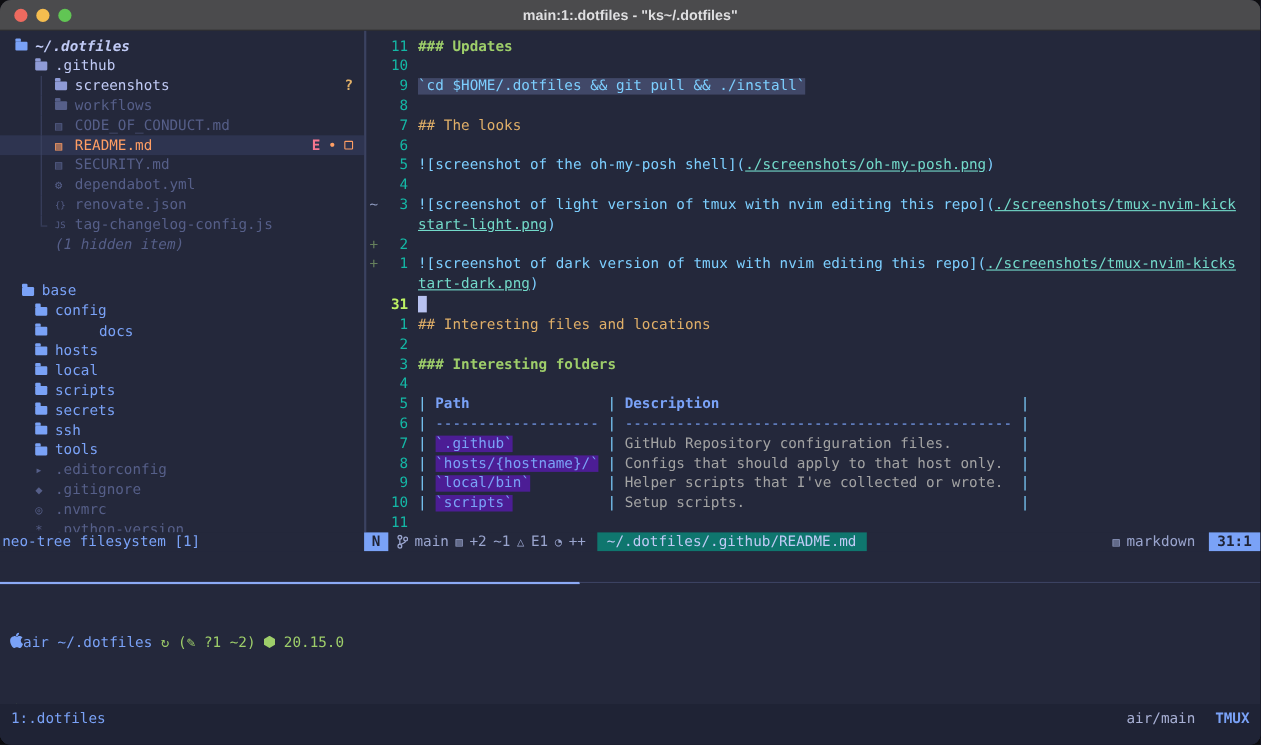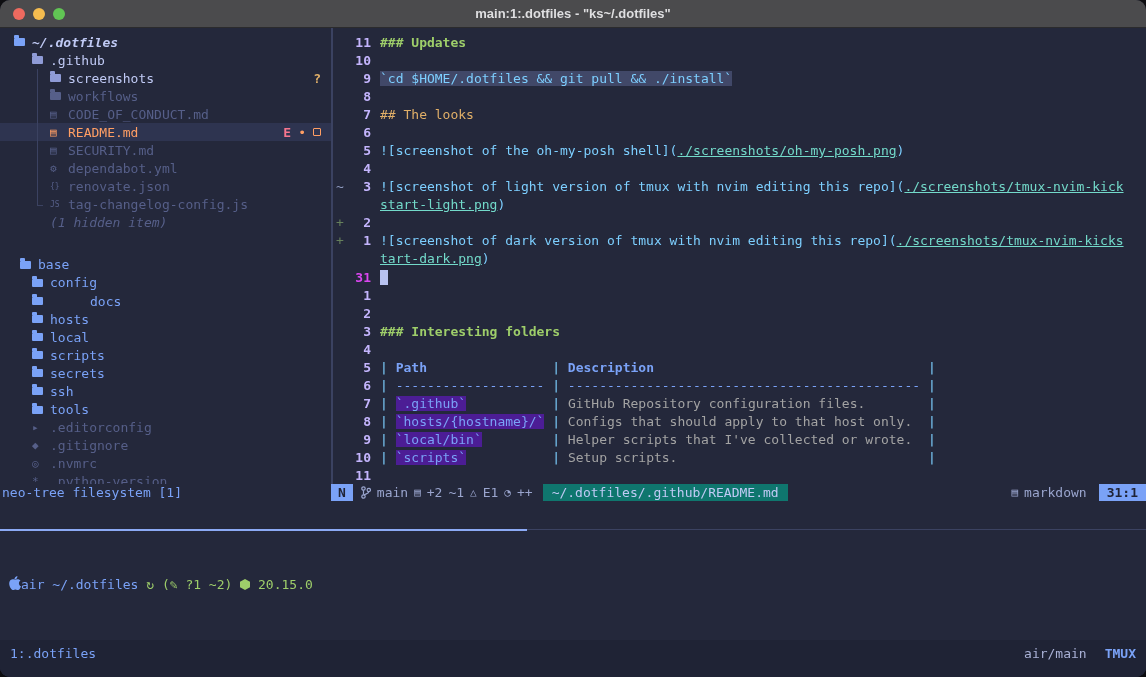--- a/index.html
+++ b/index.html
@@ -46,22 +46,22 @@
   .b-untracked { color:#e0af68; font-weight:bold; }
   .badge-square { width:8px; height:8px; border:1.5px solid #ff9e64; border-radius:1px; }
 
   .vsep { position:absolute; left:331px; top:0; width:2px; height:456px; background:#3b4261; }
 
   
   .editor { position:absolute; left:333px; top:0; right:0; height:456px; padding-top:5px; overflow:hidden; }
   .erow { height:18.08px; display:flex; align-items:center; white-space:pre; }
   .esign { width:12px; padding-left:3px; flex:none; }
   .esign.add { color:#66805c; } .esign.chg { color:#8f9bc0; }
-  .enum { width:26px; text-align:right; color:#c4b5fd; flex:none;font-weight:bold; }
-  .enum.cur { color:#d946ef; font-weight:bold; }
+  .enum { width:26px; text-align:right; color:#14b8a6; flex:none; }
+  .enum.cur { color:#bef264; font-weight:bold; }
   .etext { padding-left:9px; }
   .t-h2 { color:#e0af68; font-weight:normal; }
   .t-h3 { color:#9ece6a; font-weight:bold; }
   .t-text { color:#7dcfff; }
   .t-link { color:#73daca; text-decoration:underline; }
   .t-code { color:#7dcfff; background:#414868; }
   .t-tcode { color:#7aa2f7; background:#4c1d95; }
   .t-pipe { color:#7dcfff; }
   .t-th { color:#7aa2f7; font-weight:bold; }
   .t-dash { color:#7aa2f7; }
@@ -154,21 +154,21 @@
         <div class="erow"><span class="esign"></span><span class="enum">7</span><span class="etext"><span class="t-h2">## The looks</span></span></div>
         <div class="erow"><span class="esign"></span><span class="enum">6</span><span class="etext"></span></div>
         <div class="erow"><span class="esign"></span><span class="enum">5</span><span class="etext"><span class="t-text">![screenshot of the oh-my-posh shell](</span><span class="t-link">./screenshots/oh-my-posh.png</span><span class="t-text">)</span></span></div>
         <div class="erow"><span class="esign"></span><span class="enum">4</span><span class="etext"></span></div>
         <div class="erow"><span class="esign chg">~</span><span class="enum">3</span><span class="etext"><span class="t-text">![screenshot of light version of tmux with nvim editing this repo](</span><span class="t-link">./screenshots/tmux-nvim-kick</span></span></div>
         <div class="erow"><span class="esign"></span><span class="enum"></span><span class="etext"><span class="t-link">start-light.png</span><span class="t-text">)</span></span></div>
         <div class="erow"><span class="esign add">+</span><span class="enum">2</span><span class="etext"></span></div>
         <div class="erow"><span class="esign add">+</span><span class="enum">1</span><span class="etext"><span class="t-text">![screenshot of dark version of tmux with nvim editing this repo](</span><span class="t-link">./screenshots/tmux-nvim-kicks</span></span></div>
         <div class="erow"><span class="esign"></span><span class="enum"></span><span class="etext"><span class="t-link">tart-dark.png</span><span class="t-text">)</span></span></div>
         <div class="erow"><span class="esign"></span><span class="enum cur">31</span><span class="etext"><span class="cursor"></span></span></div>
-        <div class="erow"><span class="esign"></span><span class="enum">1</span></div>
+        <div class="erow"><span class="esign"></span><span class="enum">1</span><span class="etext"><span class="t-h2">## Interesting files and locations</span></span></div>
         <div class="erow"><span class="esign"></span><span class="enum">2</span><span class="etext"></span></div>
         <div class="erow"><span class="esign"></span><span class="enum">3</span><span class="etext"><span class="t-h3">### Interesting folders</span></span></div>
         <div class="erow"><span class="esign"></span><span class="enum">4</span><span class="etext"></span></div>
         <div class="erow"><span class="esign"></span><span class="enum">5</span><span class="etext"><span class="t-pipe">| </span><span class="t-th">Path</span><span class="t-plain">               </span><span class="t-pipe"> | </span><span class="t-th">Description</span><span class="t-plain">                                  </span><span class="t-pipe"> |</span></span></div>
         <div class="erow"><span class="esign"></span><span class="enum">6</span><span class="etext"><span class="t-pipe">| </span><span class="t-dash">-------------------</span><span class="t-pipe"> | </span><span class="t-dash">---------------------------------------------</span><span class="t-pipe"> |</span></span></div>
         <div class="erow"><span class="esign"></span><span class="enum">7</span><span class="etext"><span class="t-pipe">| </span><span class="t-tcode">`.github`</span><span class="t-plain">          </span><span class="t-pipe"> | </span><span class="t-cell">GitHub Repository configuration files.</span><span class="t-plain">       </span><span class="t-pipe"> |</span></span></div>
         <div class="erow"><span class="esign"></span><span class="enum">8</span><span class="etext"><span class="t-pipe">| </span><span class="t-tcode">`hosts/{hostname}/`</span><span class="t-pipe"> | </span><span class="t-cell">Configs that should apply to that host only.</span><span class="t-plain"> </span><span class="t-pipe"> |</span></span></div>
         <div class="erow"><span class="esign"></span><span class="enum">9</span><span class="etext"><span class="t-pipe">| </span><span class="t-tcode">`local/bin`</span><span class="t-plain">        </span><span class="t-pipe"> | </span><span class="t-cell">Helper scripts that I've collected or wrote.</span><span class="t-plain"> </span><span class="t-pipe"> |</span></span></div>
         <div class="erow"><span class="esign"></span><span class="enum">10</span><span class="etext"><span class="t-pipe">| </span><span class="t-tcode">`scripts`</span><span class="t-plain">          </span><span class="t-pipe"> | </span><span class="t-cell">Setup scripts.</span><span class="t-plain">                               </span><span class="t-pipe"> |</span></span></div>
         <div class="erow"><span class="esign"></span><span class="enum">11</span><span class="etext"></span></div>

